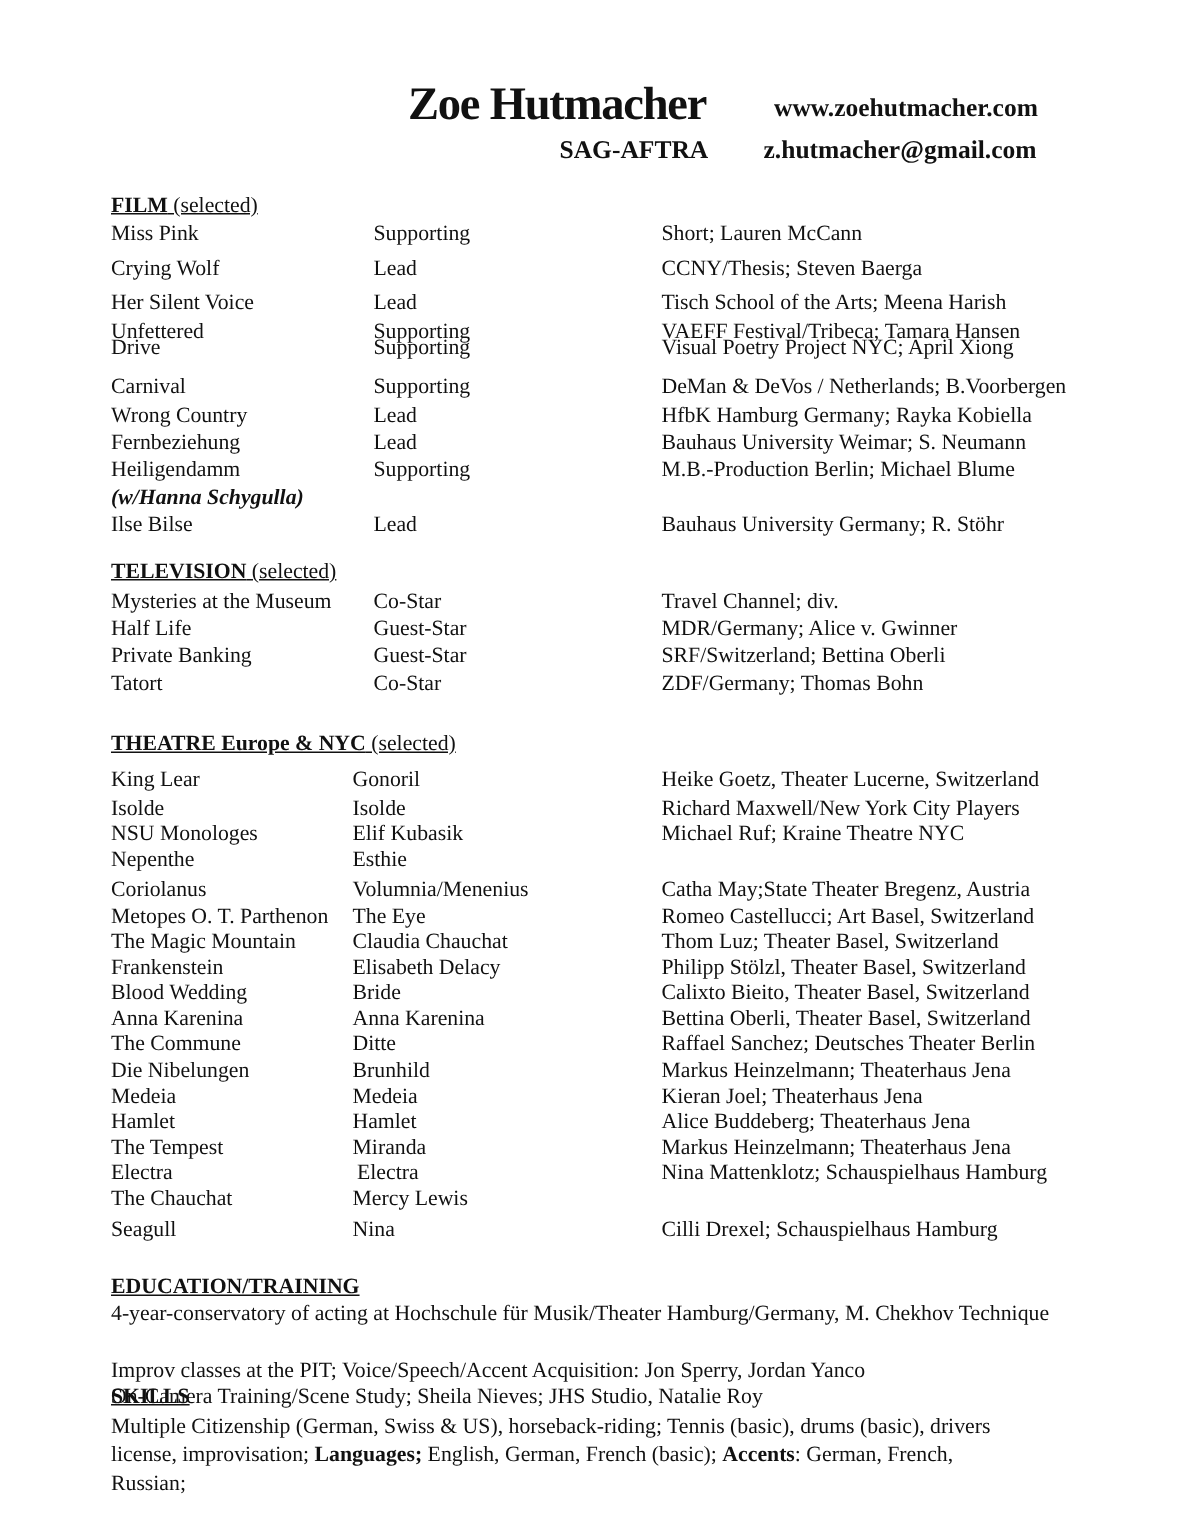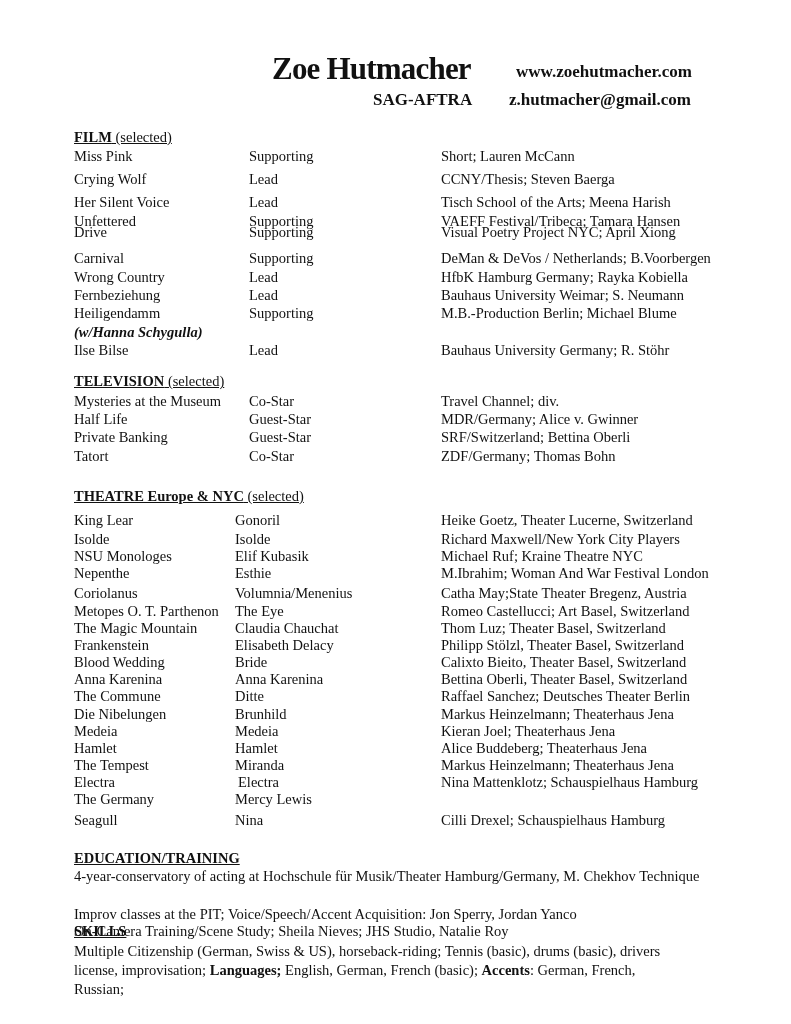--- a/index.html
+++ b/index.html
@@ -145,21 +145,20 @@
     <span class="c3">Richard Maxwell/New York City Players</span>
   </div>
   <div class="row" style="top:548px;">
     <span class="c1">NSU Monologes</span>
     <span class="c2t">Elif Kubasik</span>
     <span class="c3">Michael Ruf; Kraine Theatre NYC</span>
   </div>
   <div class="row" style="top:565px;">
     <span class="c1">Nepenthe</span>
     <span class="c2t">Esthie</span>
-    <span class="c3">M.Ibrahim; Woman And War Festival London</span>
   </div>
   <div class="row" style="top:585px;">
     <span class="c1">Coriolanus</span>
     <span class="c2t">Volumnia/Menenius</span>
     <span class="c3">Catha May;State Theater Bregenz, Austria</span>
   </div>
   <div class="row" style="top:603px;">
     <span class="c1">Metopes O. T. Parthenon</span>
     <span class="c2t">The Eye</span>
     <span class="c3">Romeo Castellucci; Art Basel, Switzerland</span>
@@ -208,21 +207,21 @@
     <span class="c1">The Tempest</span>
     <span class="c2t">Miranda</span>
     <span class="c3">Markus Heinzelmann; Theaterhaus Jena</span>
   </div>
   <div class="row" style="top:774px;">
     <span class="c1">Electra</span>
     <span class="c2t" style="left:238px;">Electra</span>
     <span class="c3">Nina Mattenklotz; Schauspielhaus Hamburg</span>
   </div>
   <div class="row" style="top:791px;">
-    <span class="c1">The Germany</span>
+    <span class="c1">The Chauchat</span>
     <span class="c2t">Mercy Lewis</span>
   </div>
   <div class="row" style="top:812px;">
     <span class="c1">Seagull</span>
     <span class="c2t">Nina</span>
     <span class="c3">Cilli Drexel; Schauspielhaus Hamburg</span>
   </div>
 </div>
 
 <div class="abs section-title" style="top:850px;">EDUCATION/TRAINING</div>

